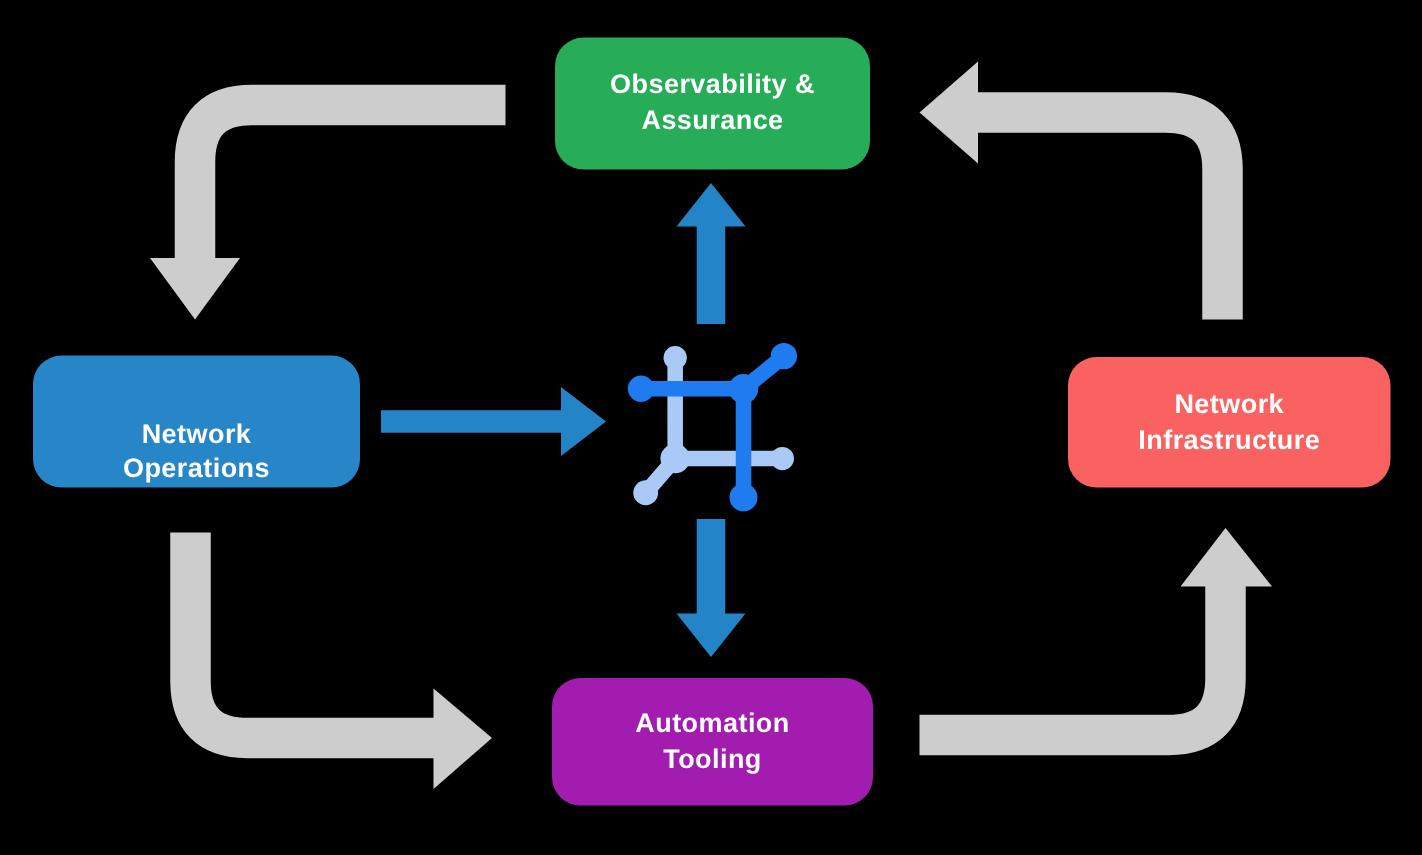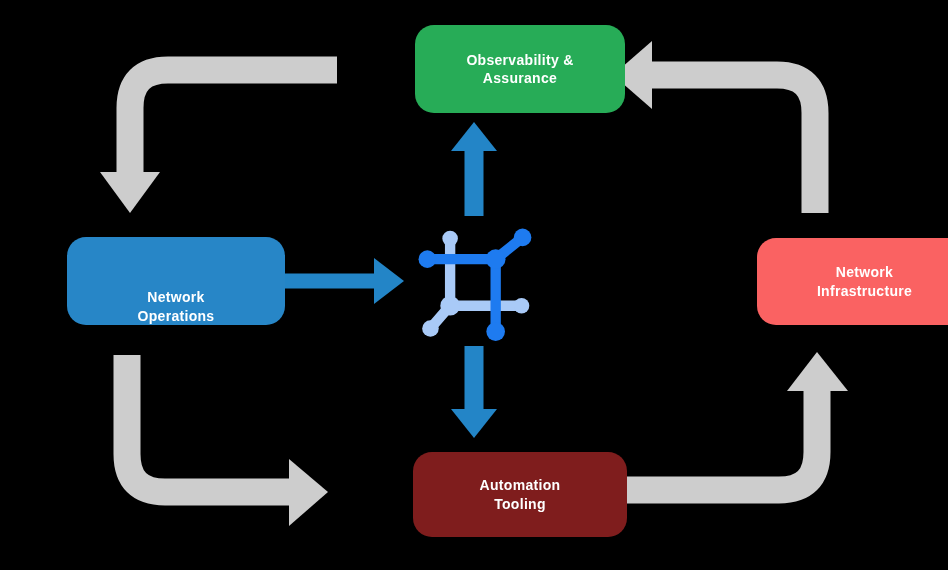--- a/index.html
+++ b/index.html
@@ -17,25 +17,24 @@
     width: 948px; height: 570px;
   }
   .node {
     position: absolute;
     border-radius: 19px;
     display: flex;
     align-items: center;
     justify-content: center;
     text-align: center;
     color: #fff;
-    font-size: 14px;
+    font-size: 18px;
     font-weight: bold;
     letter-spacing: 0.3px;
     line-height: 1.32;
-    margin-left: 45px;
   }
   .node span { display: inline-block; }
   .node-observability { left: 370px; top: 25px;  width: 210px; height: 88px; }
   .node-operations    { left: 22px;  top: 237px; width: 218px; height: 88px; }
   .node-infrastructure{ left: 712px; top: 238px; width: 215px; height: 87px; justify-content: center; }
   .node-tooling       { left: 368px; top: 452px; width: 214px; height: 85px; }
   .node-observability span { max-width: 172px; }
   .node-operations span    { max-width: 122px; }
   .node-infrastructure span{ max-width: 152px; }
   .node-tooling span       { max-width: 122px; }
@@ -120,17 +119,17 @@
   </div>
 
   <div class="node node-operations" style="background-color: rgb(39, 134, 199); align-items: flex-end;">
     <span>Network Operations</span>
   </div>
 
   <div class="node node-infrastructure" style="background-color: rgb(250, 98, 98);">
     <span>Network Infrastructure</span>
   </div>
 
-  <div class="node node-tooling" style="background-color: #7f1d1d;">
+  <div class="node node-tooling" style="background-color: #a21caf;">
     <span>Automation Tooling</span>
   </div>
 
 </div>
 
 </body></html>

